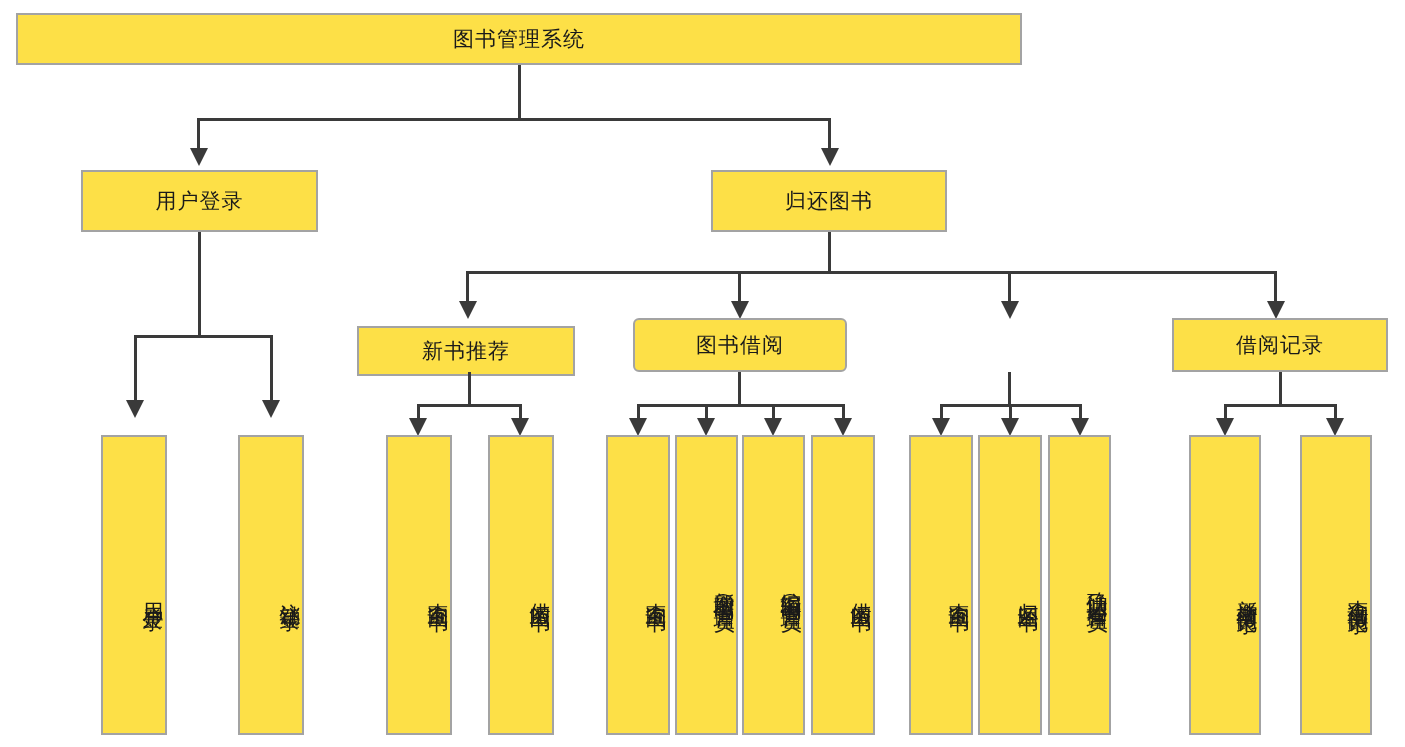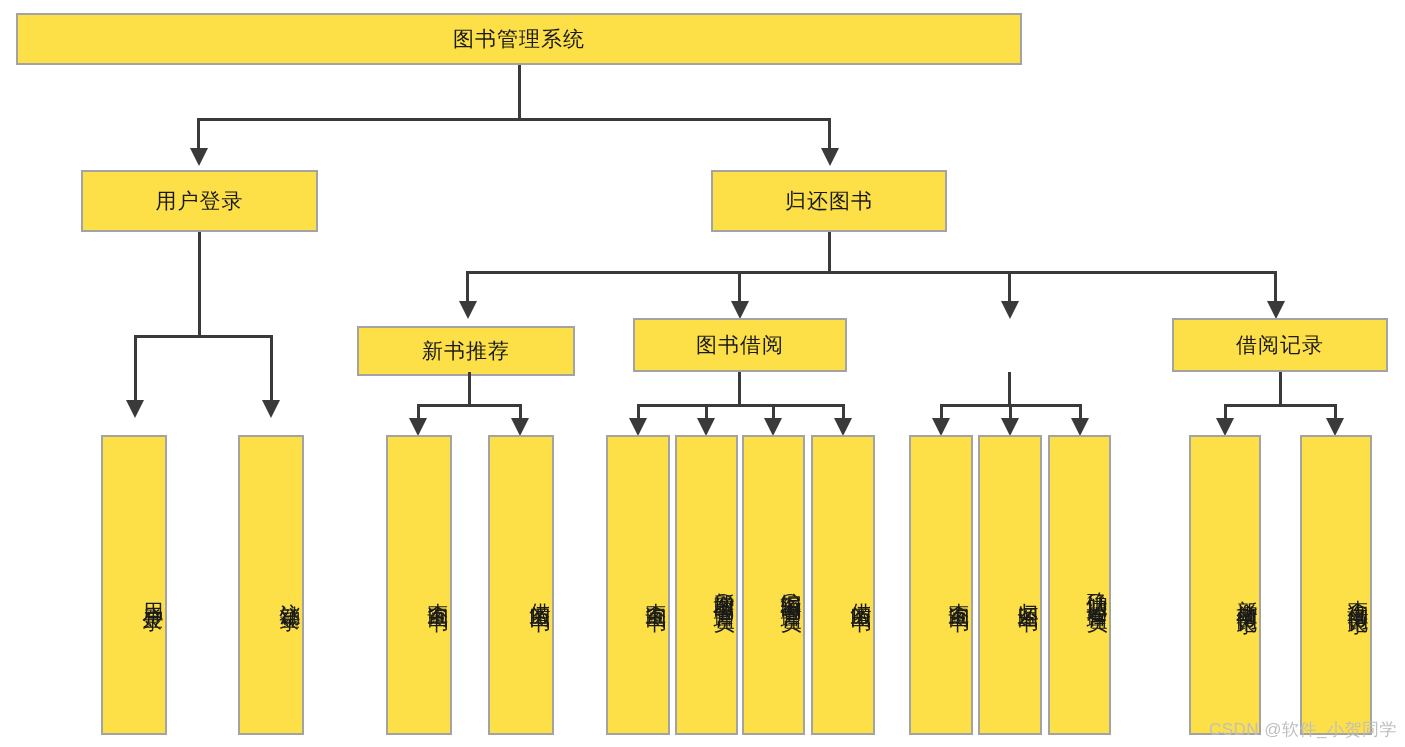--- a/index.html
+++ b/index.html
@@ -109,21 +109,21 @@
   <div class="edge v" style="left:738px; top:271px; width:3px; height:33px;"></div>
   <div class="arrow" style="left:731px; top:301px;"></div>
   <div class="edge v" style="left:1008px; top:271px; width:3px; height:33px;"></div>
   <div class="arrow" style="left:1001px; top:301px;"></div>
   <div class="edge v" style="left:1274px; top:271px; width:3px; height:33px;"></div>
   <div class="arrow" style="left:1267px; top:301px;"></div>
 
   <div class="node horiz" style="left:357px; top:318px; width:218px; height:50px;margin-top:8px;">
     <span class="node-label">新书推荐</span>
   </div>
-  <div class="node horiz" style="left:633px; top:318px; width:214px; height:54px;">
+  <div class="node horiz" style="left:633px; top:318px; width:214px; height:54px;border-radius:6px;">
     <span class="node-label">图书借阅</span>
   </div>
   <div class="node horiz" style="left:1172px; top:318px; width:216px; height:54px;">
     <span class="node-label">借阅记录</span>
   </div>
 
   <div class="edge v" style="left:468px; top:372px; width:3px; height:34px;"></div>
   <div class="edge h" style="left:417px; top:404px; width:105px; height:3px;"></div>
   <div class="edge v" style="left:417px; top:404px; width:3px; height:18px;"></div>
   <div class="arrow" style="left:409px; top:418px;"></div>
@@ -194,15 +194,14 @@
     <span class="node-label">确认归还（管理员）</span>
   </div>
 
   <div class="node vert" style="left:1189px; top:435px; width:72px; height:300px;">
     <span class="node-label">新增借阅记录</span>
   </div>
   <div class="node vert" style="left:1300px; top:435px; width:72px; height:300px;">
     <span class="node-label">查询借阅记录</span>
   </div>
 
-  <div class="watermark">CSDN @软件_小贺同学</div>
 
 </div>
 
 </body></html>

